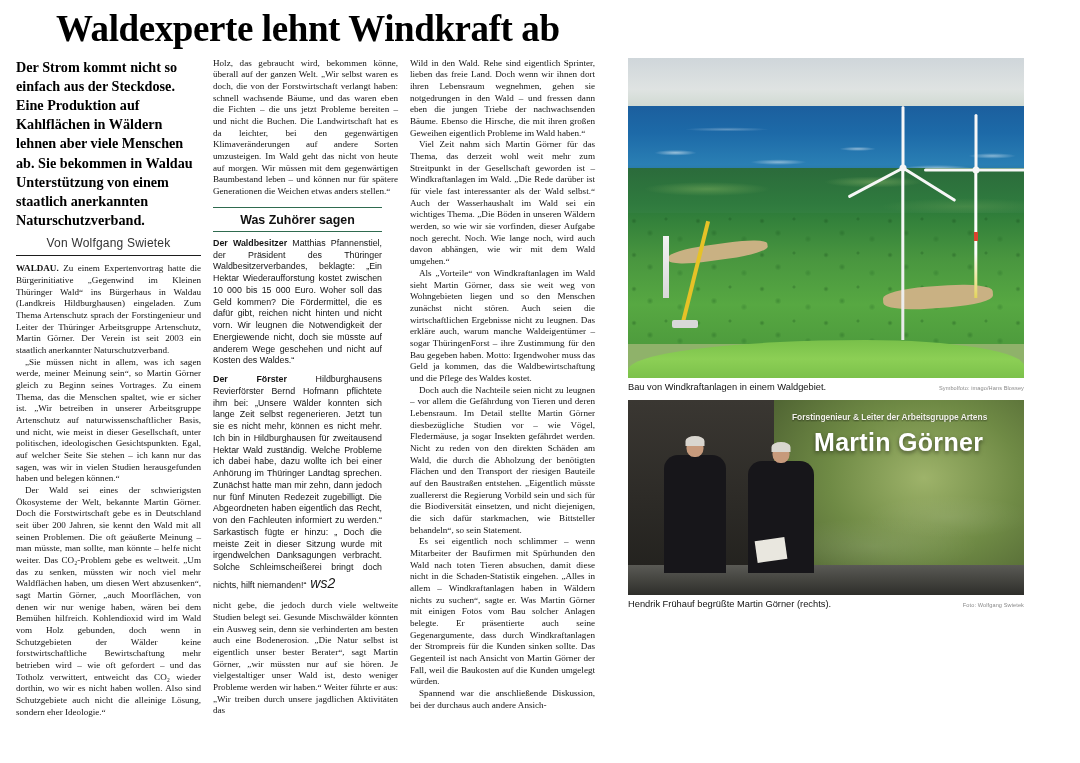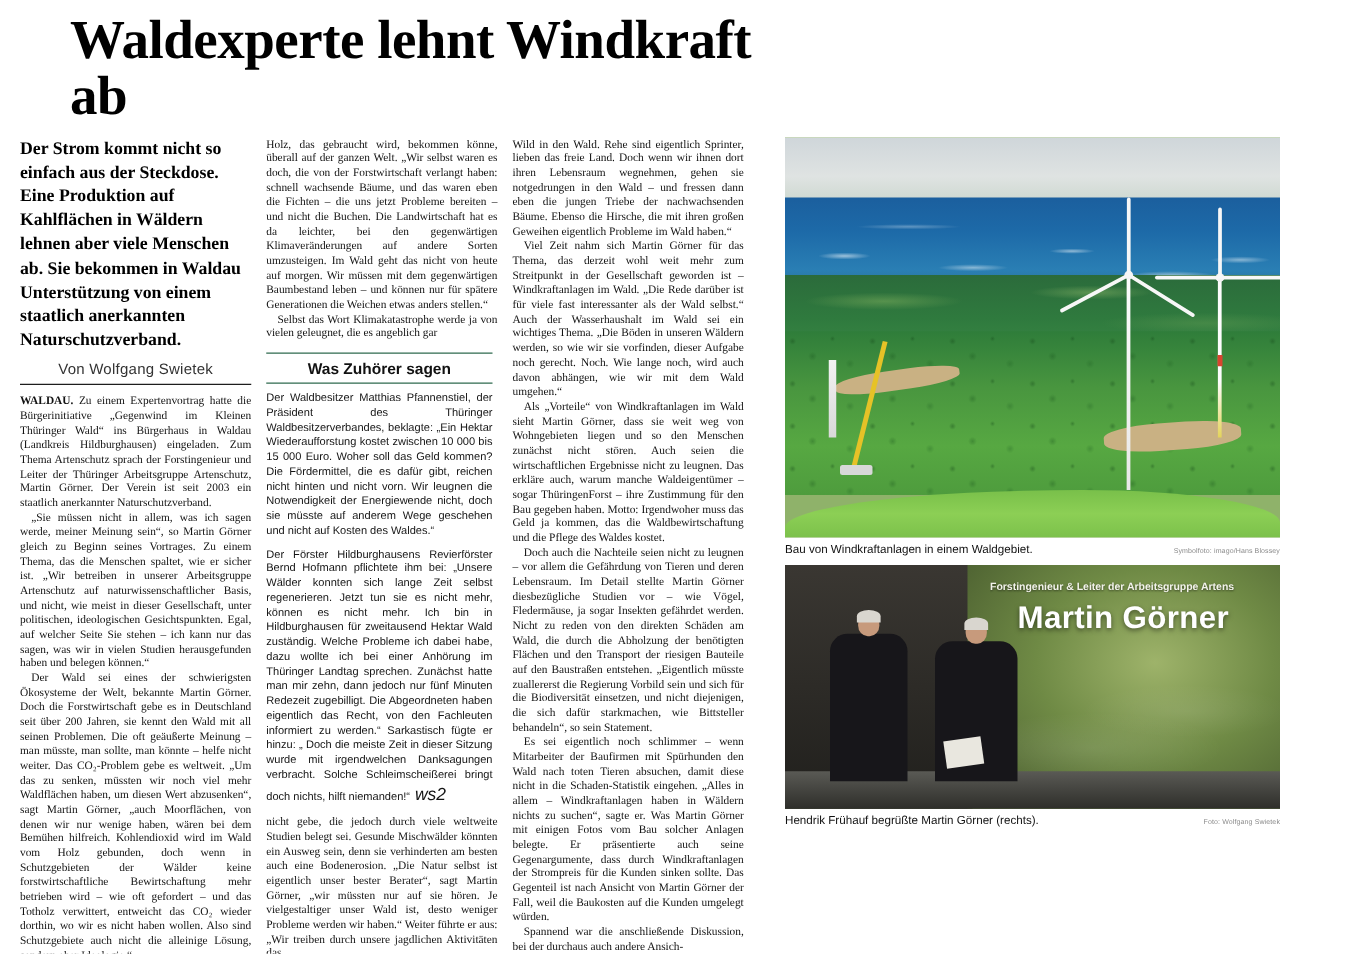--- a/index.html
+++ b/index.html
@@ -19,21 +19,21 @@
     position: relative;
     width: 1080px;
     height: 763px;
     box-sizing: border-box;
     padding: 6px 14px 4px 16px;
   }
 
   
   .headline {
     font-family: "Liberation Serif", "DejaVu Serif", serif;
-    font-size: 44px;
+    font-size: 37px;
     line-height: 1.02;
     font-weight: 700;
     letter-spacing: -0.4px;
     margin: 4px 0 10px 40px;
     width: 580px;
     color: #000;
   }
 
   
   .top-region {
@@ -91,21 +91,21 @@
     hyphens: auto;
     color: #121212;
   }
   p.body + p.body { text-indent: 9px; }
   .small-caps-place {
     font-weight: 700;
   }
 
   
   .box {
-    margin: 9px 4px 8px 0;
+    margin: 9px 16px 8px 0;
     padding: 0;
   }
   .box-rule-top {
     border-top: 1.6px solid #2f6b4f;
     margin-bottom: 5px;
   }
   .box-title {
     font-family: "Liberation Sans", "DejaVu Sans", sans-serif;
     font-size: 12.4px;
     font-weight: 700;
@@ -121,21 +121,21 @@
     margin: 0 0 7px 0;
     font-family: "Liberation Sans", "DejaVu Sans", sans-serif;
     font-size: 8.85px;
     line-height: 1.33;
     text-align: justify;
     hyphens: auto;
     color: #141414;
   }
   p.box-body:last-child { margin-bottom: 0; }
   .box-lead {
-    font-weight: 400;
+    font-weight: 700;
   }
   .sig {
     font-style: italic;
     font-size: 14px;
   }
 
   
   .photo-wrap { margin-bottom: 2px; }
   .photo {
     position: relative;
@@ -325,21 +325,20 @@
           <div class="byline-rule"></div>
 
           <p class="body"><span class="small-caps-place">WALDAU.</span> <span>Zu einem Expertenvortrag hatte die Bürgerinitiative „Gegenwind im Kleinen Thüringer Wald“ ins Bürgerhaus in Waldau (Landkreis Hildburghausen) eingeladen. Zum Thema Artenschutz sprach der Forstingenieur und Leiter der Thüringer Arbeitsgruppe Artenschutz, Martin Görner. Der Verein ist seit 2003 ein staatlich anerkannter Naturschutzverband.</span></p>
           <p class="body">„Sie müssen nicht in allem, was ich sagen werde, meiner Meinung sein“, so Martin Görner gleich zu Beginn seines Vortrages. Zu einem Thema, das die Menschen spaltet, wie er sicher ist. „Wir betreiben in unserer Arbeitsgruppe Artenschutz auf naturwissenschaftlicher Basis, und nicht, wie meist in dieser Gesellschaft, unter politischen, ideologischen Gesichtspunkten. Egal, auf welcher Seite Sie stehen – ich kann nur das sagen, was wir in vielen Studien herausgefunden haben und belegen können.“</p>
           <p class="body">Der Wald sei eines der schwierigsten Ökosysteme der Welt, bekannte Martin Görner. Doch die Forstwirtschaft gebe es in Deutschland seit über 200 Jahren, sie kennt den Wald mit all seinen Problemen. Die oft geäußerte Meinung – man müsste, man sollte, man könnte – helfe nicht weiter. Das CO₂-Problem gebe es weltweit. „Um das zu senken, müssten wir noch viel mehr Waldflächen haben, um diesen Wert abzusenken“, sagt Martin Görner, „auch Moorflächen, von denen wir nur wenige haben, wären bei dem Bemühen hilfreich. Kohlendioxid wird im Wald vom Holz gebunden, doch wenn in Schutzgebieten der Wälder keine forstwirtschaftliche Bewirtschaftung mehr betrieben wird – wie oft gefordert – und das Totholz verwittert, entweicht das CO₂ wieder dorthin, wo wir es nicht haben wollen. Also sind Schutzgebiete auch nicht die alleinige Lösung, sondern eher Ideologie.“</p>
 
         </div>
 
         <div class="col">
           <p class="body">Holz, das gebraucht wird, bekommen könne, überall auf der ganzen Welt. „Wir selbst waren es doch, die von der Forstwirtschaft verlangt haben: schnell wachsende Bäume, und das waren eben die Fichten – die uns jetzt Probleme bereiten – und nicht die Buchen. Die Landwirtschaft hat es da leichter, bei den gegenwärtigen Klimaveränderungen auf andere Sorten umzusteigen. Im Wald geht das nicht von heute auf morgen. Wir müssen mit dem gegenwärtigen Baumbestand leben – und können nur für spätere Generationen die Weichen etwas anders stellen.“</p>
-          <p class="body">Selbst das Wort Klimakatastrophe werde ja von vielen geleugnet, die es angeblich gar</p>
 
           <div class="box">
             <div class="box-rule-top"></div>
             <div class="box-title">Was Zuhörer sagen</div>
             <div class="box-rule-bottom"></div>
 
             <p class="box-body"><span class="box-lead">Der Waldbesitzer</span><span> Matthias Pfannenstiel, der Präsident des Thüringer Waldbesitzerverbandes, beklagte: „Ein Hektar Wiederaufforstung kostet zwischen 10 000 bis 15 000 Euro. Woher soll das Geld kommen? Die Fördermittel, die es dafür gibt, reichen nicht hinten und nicht vorn. Wir leugnen die Notwendigkeit der Energiewende nicht, doch sie müsste auf anderem Wege geschehen und nicht auf Kosten des Waldes.“</span></p>
 
             <p class="box-body"><span class="box-lead">Der Förster</span><span> Hildburghausens Revierförster Bernd Hofmann pflichtete ihm bei: „Unsere Wälder konnten sich lange Zeit selbst regenerieren. Jetzt tun sie es nicht mehr, können es nicht mehr. Ich bin in Hildburghausen für zweitausend Hektar Wald zuständig. Welche Probleme ich dabei habe, dazu wollte ich bei einer Anhörung im Thüringer Landtag sprechen. Zunächst hatte man mir zehn, dann jedoch nur fünf Minuten Redezeit zugebilligt. Die Abgeordneten haben eigentlich das Recht, von den Fachleuten informiert zu werden.“ Sarkastisch fügte er hinzu: „ Doch die meiste Zeit in dieser Sitzung wurde mit irgendwelchen Danksagungen verbracht. Solche Schleimscheißerei bringt doch nichts, hilft niemanden!“</span><span class="sig"> ws2</span></p>
           </div>

